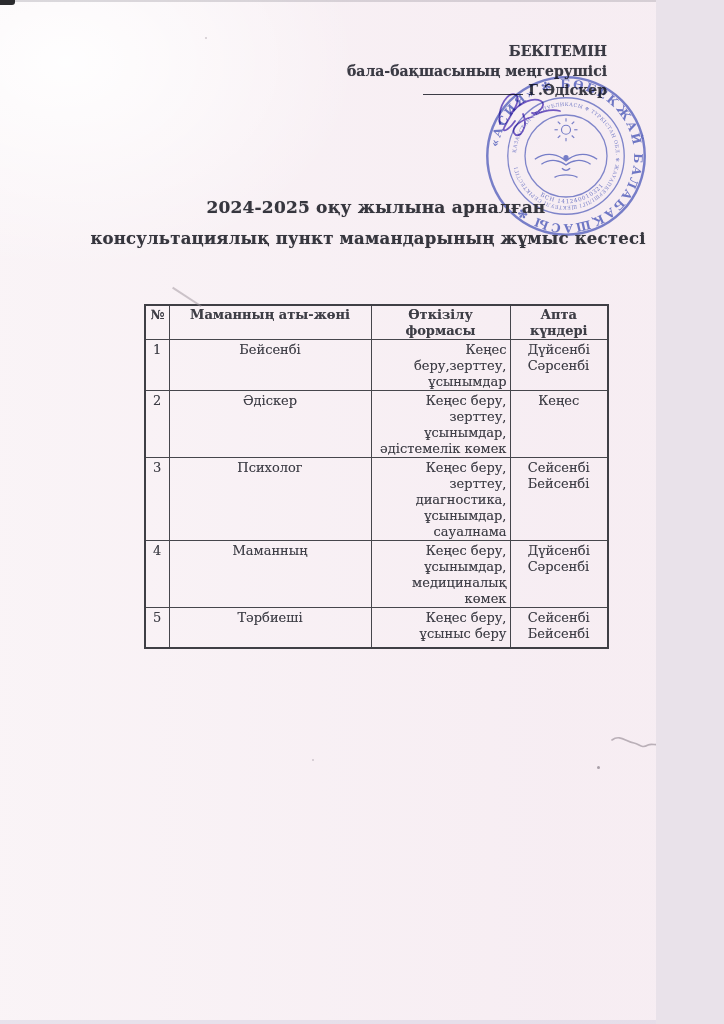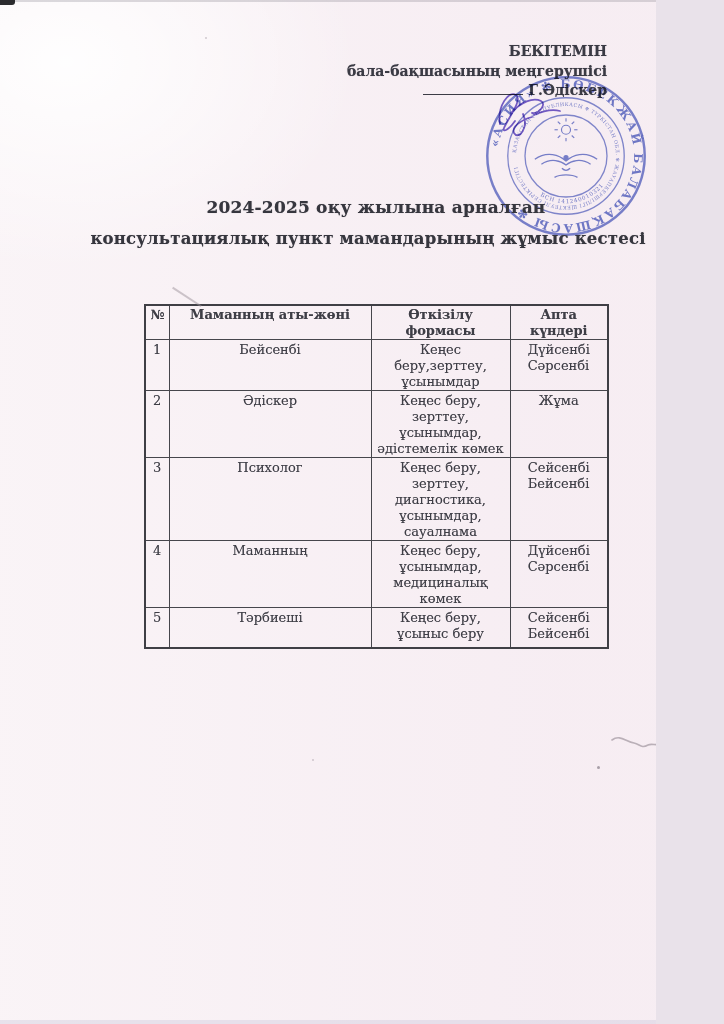--- a/index.html
+++ b/index.html
@@ -60,21 +60,21 @@
     text-shadow:0 0 .6px rgba(62,62,70,.45);
   }
   table.schedule td, table.schedule th{
     border:1.4px solid #46464c;vertical-align:top;padding:2px 3px 0 3px;
     overflow:hidden;
   }
   table.schedule{border:2px solid #3f3f45;}
   table.schedule th{font-weight:bold;text-align:center;height:18px;padding-top:1px;}
   td.c-num{text-align:center;}
   td.c-name{text-align:center;}
-  td.c-form{text-align:center;}
+  td.c-form{text-align:right;}
   td.c-days{text-align:center;}
   .days-inner{display:inline-block;text-align:left;white-space:pre-line;}
 
   
   .crease{position:absolute;left:170px;top:296px;width:34px;height:1.6px;background:rgba(158,148,156,.5);transform:rotate(33deg);}
   .speck{position:absolute;border-radius:50%;background:#8d848f;}
   .speck-a{left:597px;top:766px;width:3px;height:3px;opacity:.75;}
   .speck-b{left:659px;top:41px;width:2px;height:2px;opacity:.5;}
   .speck-c{left:205px;top:37px;width:2px;height:2px;opacity:.4;}
   .speck-d{left:312px;top:759px;width:2px;height:2px;opacity:.4;}
@@ -164,21 +164,21 @@
       <td class="c-num">1</td>
       <td class="c-name">Бейсенбі</td>
       <td class="c-form">Кеңес беру,зерттеу, ұсынымдар</td>
       <td class="c-days"><div class="days-inner">Дүйсенбі
 Сәрсенбі</div></td>
     </tr>
     <tr style="height:49px;">
       <td class="c-num">2</td>
       <td class="c-name">Әдіскер</td>
       <td class="c-form">Кеңес беру, зерттеу, ұсынымдар, әдістемелік көмек</td>
-      <td class="c-days"><div class="days-inner">Жұма</div></td>
+      <td class="c-days"><div class="days-inner">Кеңес</div></td>
     </tr>
     <tr style="height:68px;">
       <td class="c-num">3</td>
       <td class="c-name">Психолог</td>
       <td class="c-form">Кеңес беру, зерттеу, диагностика, ұсынымдар, сауалнама</td>
       <td class="c-days"><div class="days-inner">Сейсенбі
 Бейсенбі</div></td>
     </tr>
     <tr style="height:50px;">
       <td class="c-num">4</td>

